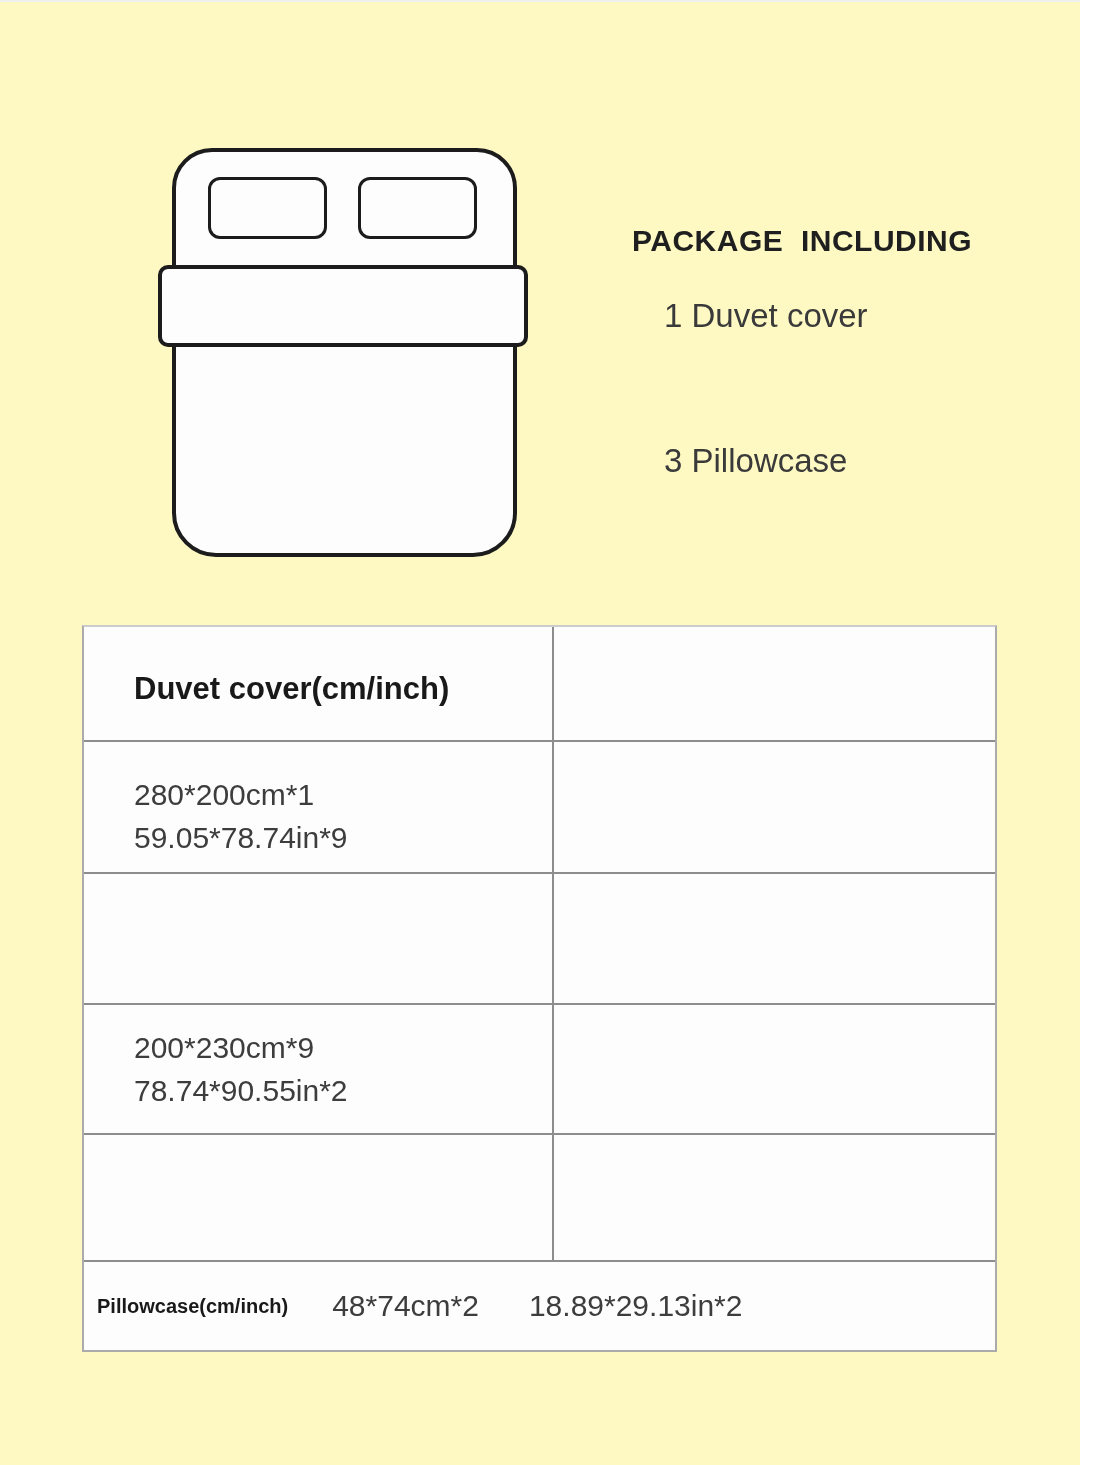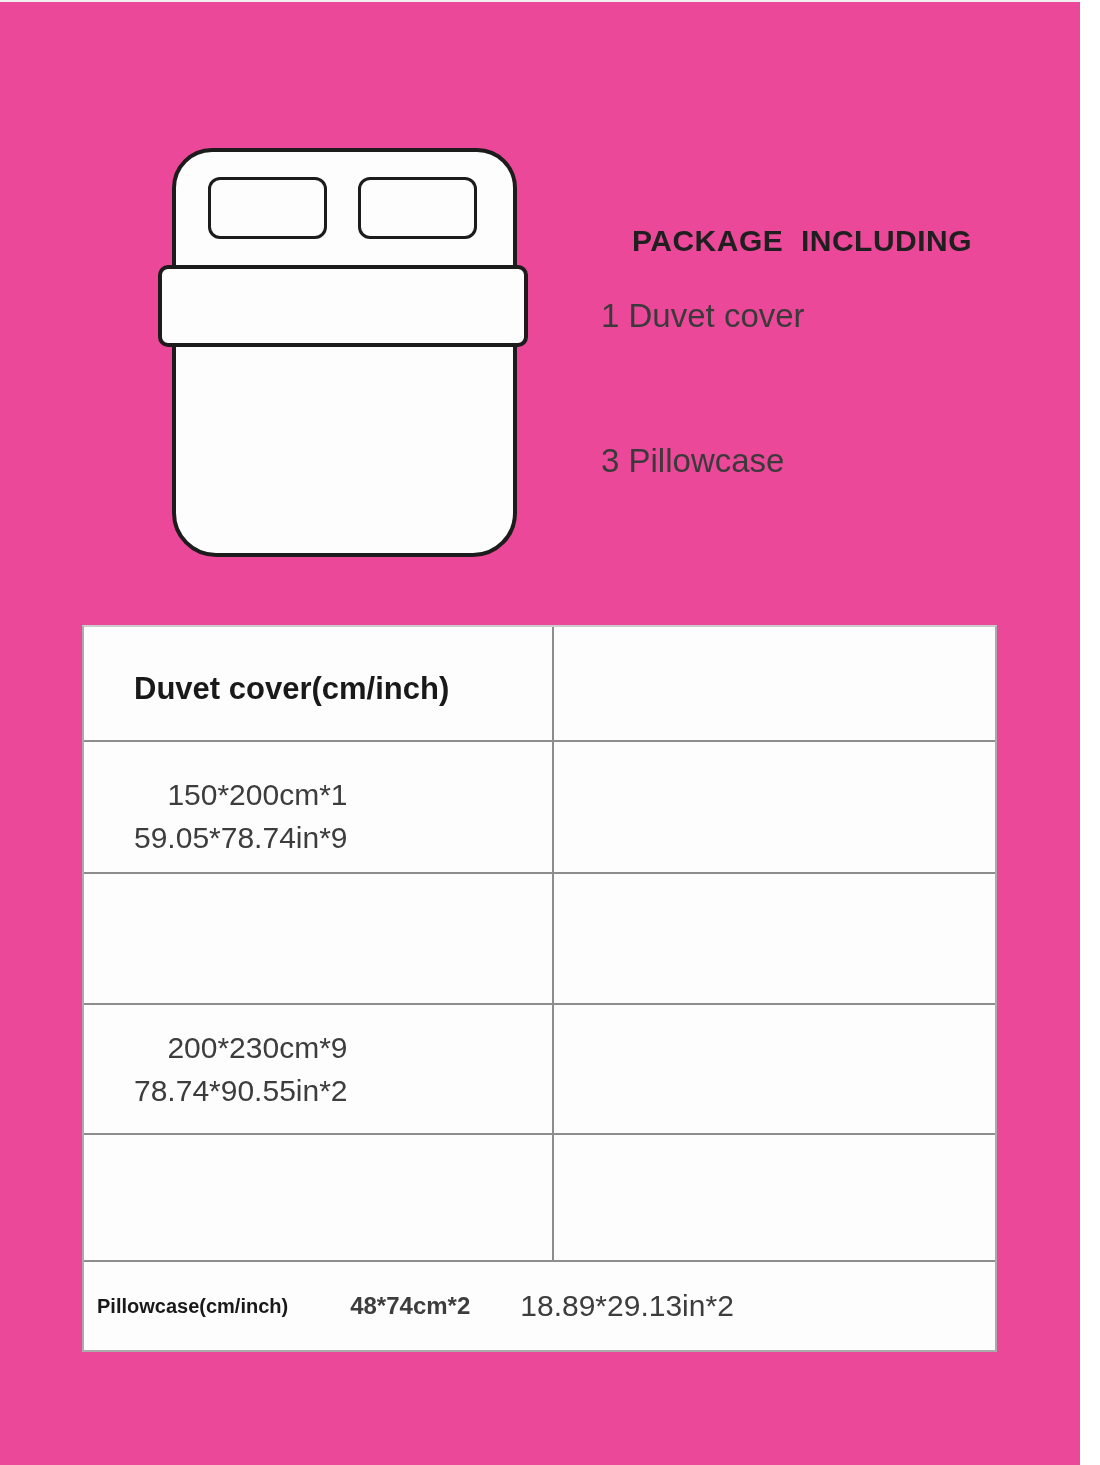--- a/index.html
+++ b/index.html
@@ -1,20 +1,20 @@
 <!DOCTYPE html>
 <html><head>
 <meta charset="utf-8">
 <style>
   html, body { margin: 0; padding: 0; }
   .canvas {
     position: relative;
     width: 1080px;
     height: 1465px;
-    background: #ec4899;
+    background: #fef9c3;
     font-family: "Liberation Sans", sans-serif;
     overflow: hidden;
   }
   .page-top-edge {
     position: absolute; top: 0; left: 0; right: 0; height: 2px;
     background: #efefef;
   }
 
   
   .bed {
@@ -41,34 +41,33 @@
     background: #fdfdfd;
   }
 
   
   .package-title {
     position: absolute; left: 632px; top: 224px;
     font-size: 30px; font-weight: 700; letter-spacing: 0.5px;
     color: #1f1f1f; white-space: pre;
   }
   .pkg-item {
-    position: absolute; left: 601px;
+    position: absolute; left: 664px;
     font-size: 33px; color: #3a3a3a;
   }
   .pkg-item-1 { top: 297px; }
   .pkg-item-2 { top: 442px; }
 
   
   .size-table {
     position: absolute; left: 82px; top: 625px; width: 915px; height: 727px;
     box-sizing: border-box;
     border: 2px solid #ababab;
     border-top-color: #cccccc;
     background: #fdfdfd;
-    text-align: right;
   }
   .hline {
     position: absolute; left: 0; right: 0; height: 2px; background: #8d8d8d;
   }
   .hline-1 { top: 113px; }
   .hline-2 { top: 245px; }
   .hline-3 { top: 376px; }
   .hline-4 { top: 506px; }
   .hline-5 { top: 633px; }
   .vline {
@@ -85,21 +84,21 @@
   }
   .cell-r2 { top: 146px; }
   .cell-r4 { top: 399px; }
   .pillowcase-row {
     position: absolute; left: 0; top: 635px; width: 100%; height: 88px;
     display: flex; align-items: center;
   }
   .pillowcase-row .lbl {
     margin-left: 13px; font-size: 20px; font-weight: 700; color: #191919;
   }
-  .pillowcase-row .v1 { margin-left: 62px; font-size: 24px; color: #3d3d3d; font-weight: bold; }
+  .pillowcase-row .v1 { margin-left: 44px; font-size: 30px; color: #3d3d3d; }
   .pillowcase-row .v2 { margin-left: 50px; font-size: 30px; color: #3d3d3d; }
 </style>
 </head>
 <body>
 
 <div class="canvas">
   <div class="page-top-edge"></div>
 
   <div class="bed">
     <div class="bed-outline"></div>
@@ -116,21 +115,21 @@
     <div class="hline hline-1"></div>
     <div class="hline hline-2"></div>
     <div class="hline hline-3"></div>
     <div class="hline hline-4"></div>
     <div class="hline hline-5"></div>
     <div class="vline"></div>
 
     <div class="th-duvet">Duvet cover(cm/inch)</div>
 
     <div class="cell-2line cell-r2">
-      <div>150*200cm*1</div>
+      <div>280*200cm*1</div>
       <div>59.05*78.74in*9</div>
     </div>
 
     <div class="cell-2line cell-r4">
       <div>200*230cm*9</div>
       <div>78.74*90.55in*2</div>
     </div>
 
     <div class="pillowcase-row">
       <span class="lbl">Pillowcase(cm/inch)</span>

